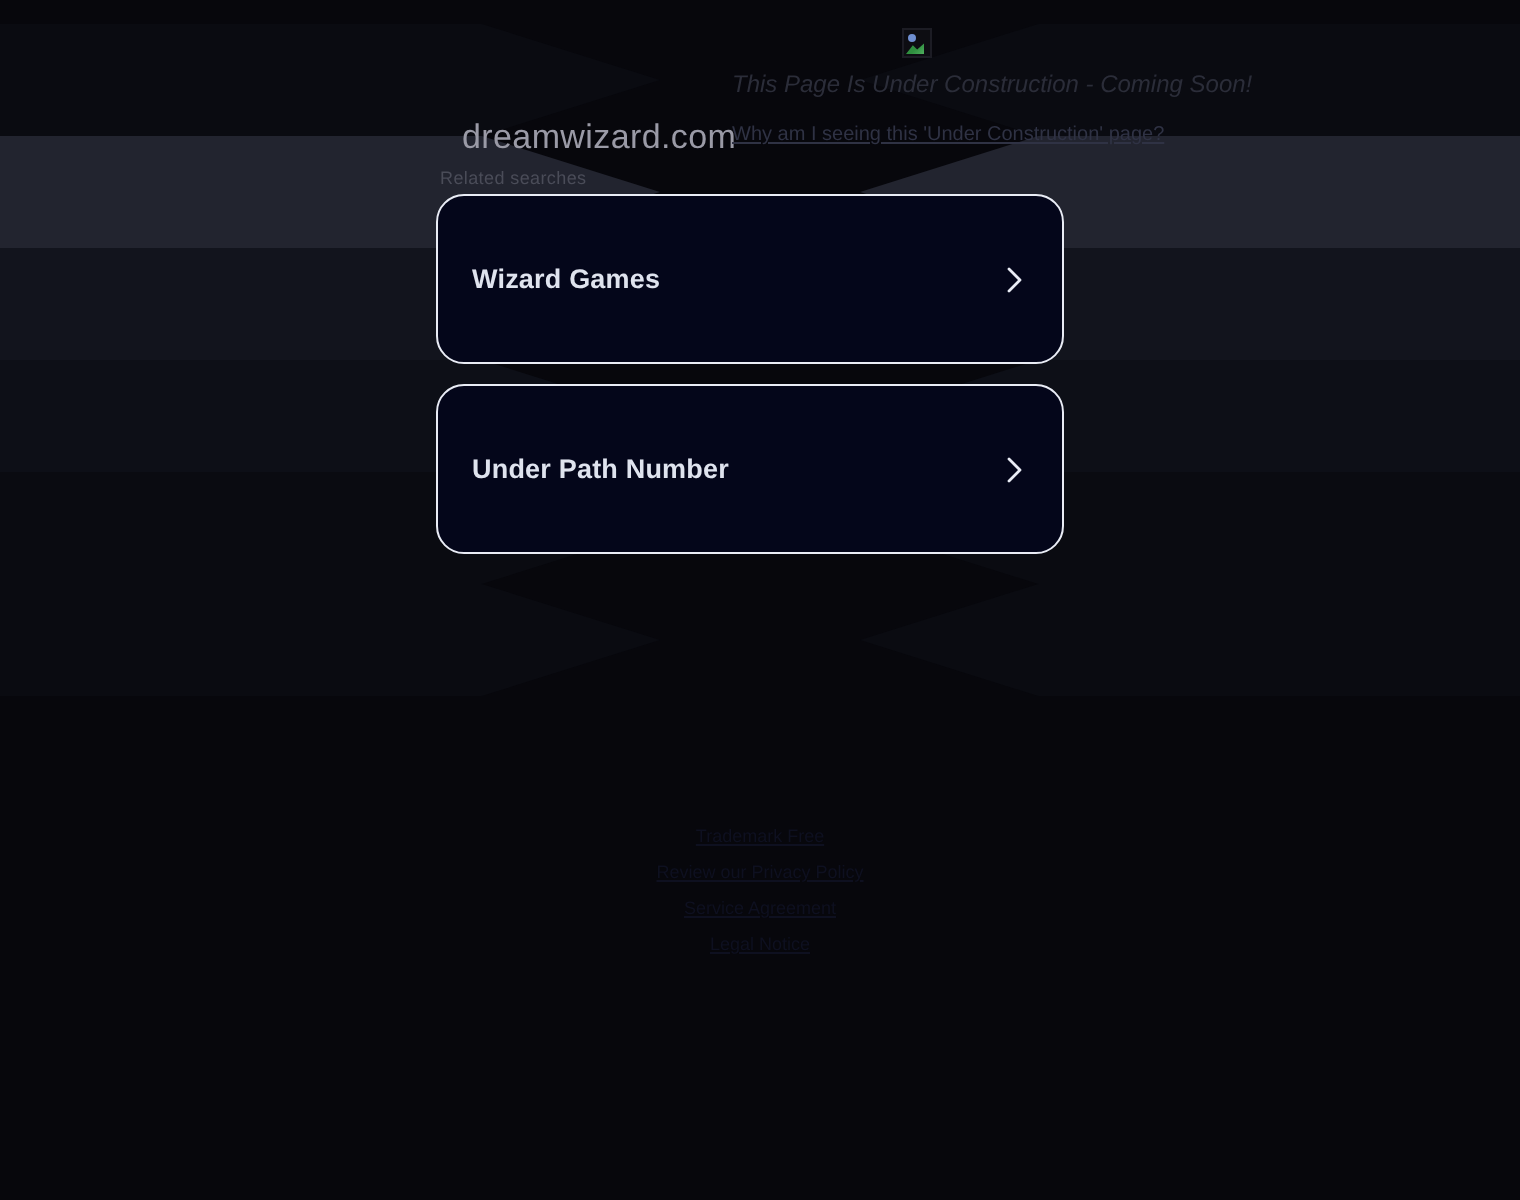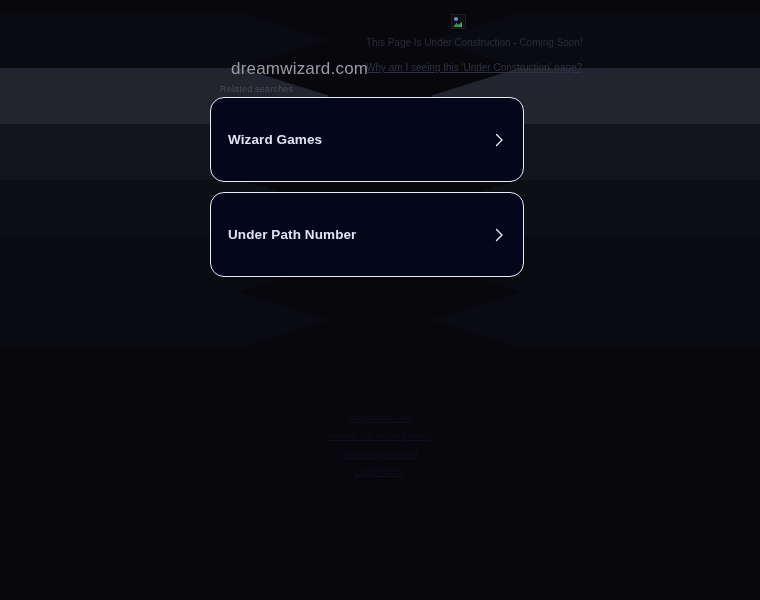--- a/index.html
+++ b/index.html
@@ -123,24 +123,25 @@
     content: "";
     position: absolute;
     left: 1.5px; top: 1.5px;
     width: 4px; height: 4px;
     border-radius: 50%;
     background: #6f8fd0;
   }
 
   #construction-text {
     margin-top: 7px;
-    font-size: 10px;
+    font-size: 12px;
     color: #2b2d39;
     white-space: nowrap;
     line-height: 13px;
+    font-style: italic;
   }
 
   #construction-link {
     display: inline-block;
     margin-top: 12px;
     font-size: 10px;
     color: #2f3244;
     text-decoration: underline;
     white-space: nowrap;
     line-height: 13px;
@@ -152,21 +153,21 @@
     position: absolute;
     left: 220px;
     top: 84px;
     font-size: 9px;
     color: #4a4c58;
     letter-spacing: .2px;
   }
 
   #cards {
     position: absolute;
-    left: 210px;
+    left: 218px;
     top: 97px;
     width: 314px;
   }
 
   .card {
     height: 85px;
     margin-bottom: 10px;
     background: #04061a;
     border: 1.6px solid #e9ecf5;
     border-radius: 14px;

